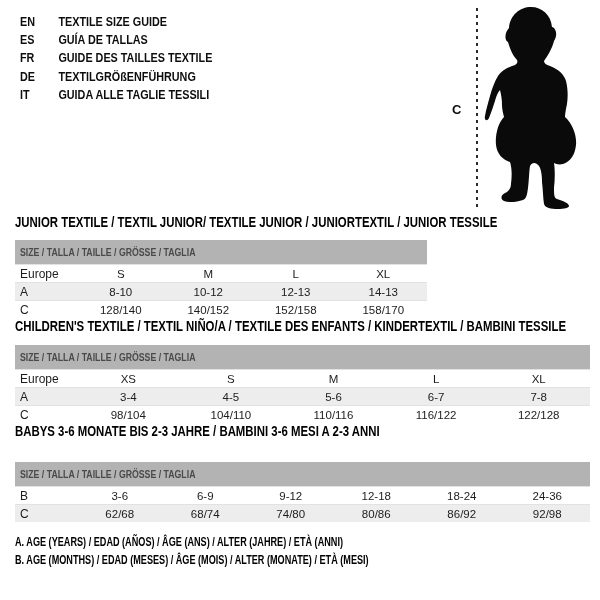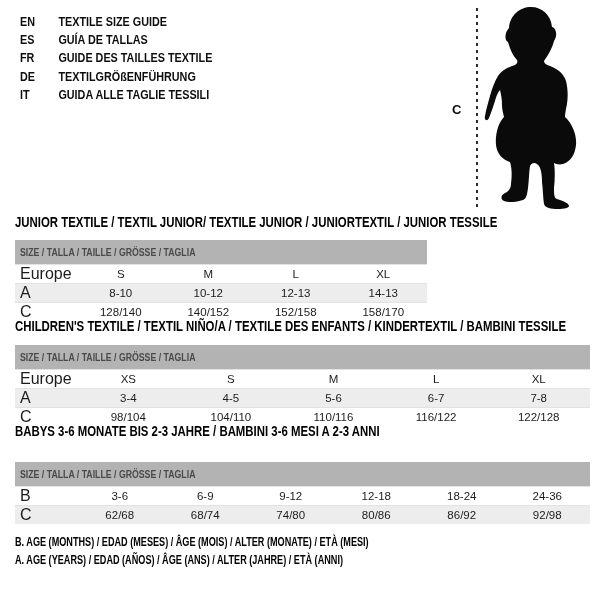--- a/index.html
+++ b/index.html
@@ -30,21 +30,21 @@
   .t1-title { top:214px; } .t2-title { top:318px; } .t3-title { top:423px; }
 
   table { position:absolute; left:15px; border-collapse:collapse; table-layout:fixed; }
   .t1 { top:240px; width:412px; }
   .t2 { top:345px; width:575px; }
   .t3 { top:462px; width:575px; }
   th { background:#b3b3b3; height:24px; text-align:left; font-weight:bold;
        font-size:11.5px; color:#4a4a4a; padding:0 0 0 5px; }
   td { height:17px; font-size:11.5px; font-weight:normal; text-align:center;
        padding:0; color:#1c1c1c; }
-  td.lbl { text-align:left; padding-left:5px; font-size:16px; }
+  td.lbl { text-align:left; padding-left:5px; font-size:12px; }
   tbody tr { border-top:1px solid #e2e2e2; }
   tr.shade td { background:#ededed; }
 
   
   .legend { position:absolute; left:15px; top:535px; }
   .legend-row { height:18px; font-weight:bold; font-size:12px; color:#000; white-space:nowrap; }
 </style>
 </head>
 <body>
 
@@ -219,20 +219,20 @@
         <td>74/80</td>
         <td>80/86</td>
         <td>86/92</td>
         <td>92/98</td>
       </tr>
     </tbody>
   </table>
 
   <div class="legend">
     <div class="legend-row">
+      <span class="cond">A. AGE (YEARS) / EDAD (AÑOS) / ÂGE (ANS) / ALTER (JAHRE) / ETÀ (ANNI)</span>
+    </div>
+    <div class="legend-row">
       <span class="cond">B. AGE (MONTHS) / EDAD (MESES) / ÂGE (MOIS) / ALTER (MONATE) / ETÀ (MESI)</span>
     </div>
-    <div class="legend-row">
-      <span class="cond">A. AGE (YEARS) / EDAD (AÑOS) / ÂGE (ANS) / ALTER (JAHRE) / ETÀ (ANNI)</span>
-    </div>
   </div>
 
 </div>
 
 </body></html>

